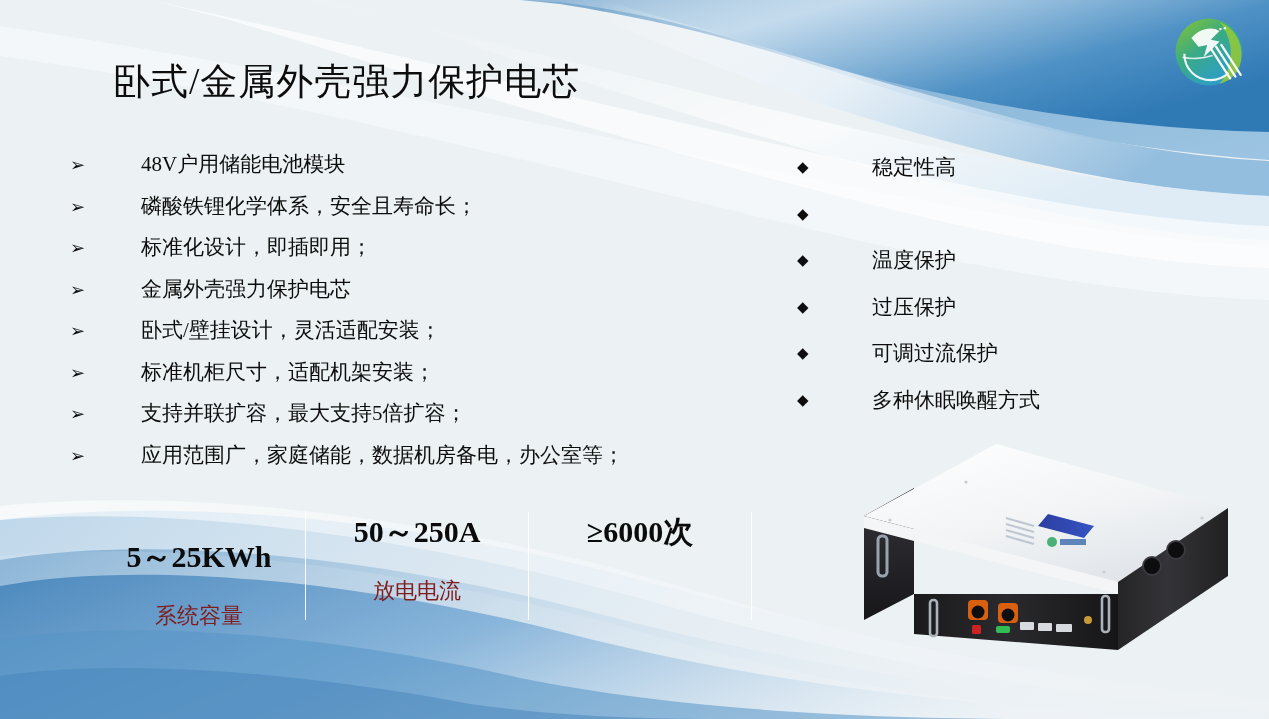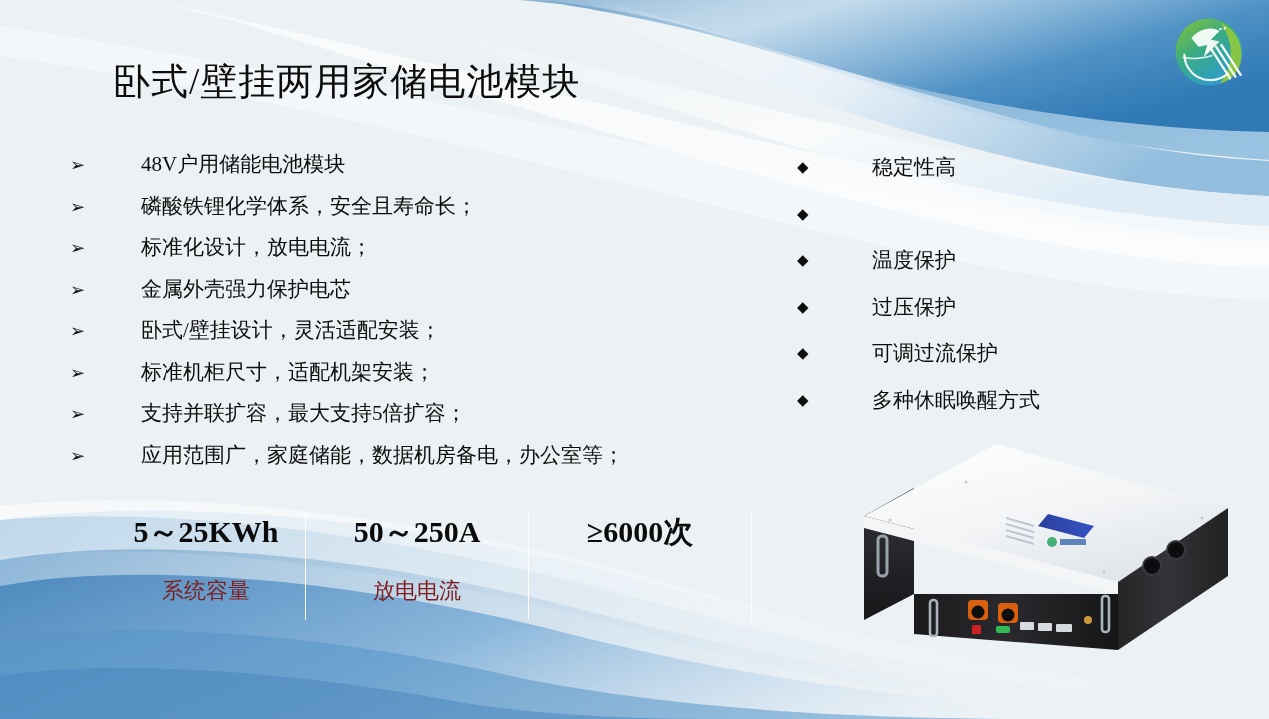--- a/index.html
+++ b/index.html
@@ -62,21 +62,21 @@
     font-family:"DejaVu Sans",sans-serif;
   }
   .col-right .bullet .marker { font-size:15px; width:34px; }
   .bullet .btext { flex:1 1 auto; white-space:nowrap;margin-left:41px; }
 
   
   .stats { position:absolute; left:83px; top:512px; width:700px; height:110px; }
   .stat {
     position:absolute; top:0; width:222px; text-align:center;
   }
-  .stat-1 { left:12px; }
+  .stat-1 { left:5px;margin-top:25px; }
   .stat-2 { left:223px; }
   .stat-3 { left:446px; }
   .stat .value {
     font-size:30px; line-height:40px; font-weight:bold;
     color:#0b0b0b;
     font-family:"Liberation Serif","DejaVu Serif",serif;
     white-space:nowrap;
   }
   .stat .label {
     margin-top:26px;
@@ -189,34 +189,34 @@
         <line x1="64" y1="42" x2="86" y2="76"></line>
       </g>
       <g fill="#ffffff" opacity="0.95">
         <circle cx="58" cy="26" r="1.4"></circle>
         <circle cx="63" cy="24" r="1.4"></circle>
         <circle cx="68" cy="23" r="1.4"></circle>
       </g>
     </svg>
   </div>
 
-  <div class="title">卧式/壁挂两用家储电池模块</div>
+  <div class="title">卧式/金属外壳强力保护电芯</div>
 
   <div class="col-left">
     <div class="bullet">
       <span class="marker">➢</span>
       <span class="btext">48V户用储能电池模块</span>
     </div>
     <div class="bullet">
       <span class="marker">➢</span>
       <span class="btext">磷酸铁锂化学体系，安全且寿命长；</span>
     </div>
     <div class="bullet">
       <span class="marker">➢</span>
-      <span class="btext">标准化设计，放电电流；</span>
+      <span class="btext">标准化设计，即插即用；</span>
     </div>
     <div class="bullet">
       <span class="marker">➢</span>
       <span class="btext">金属外壳强力保护电芯</span>
     </div>
     <div class="bullet">
       <span class="marker">➢</span>
       <span class="btext">卧式/壁挂设计，灵活适配安装；</span>
     </div>
     <div class="bullet">

